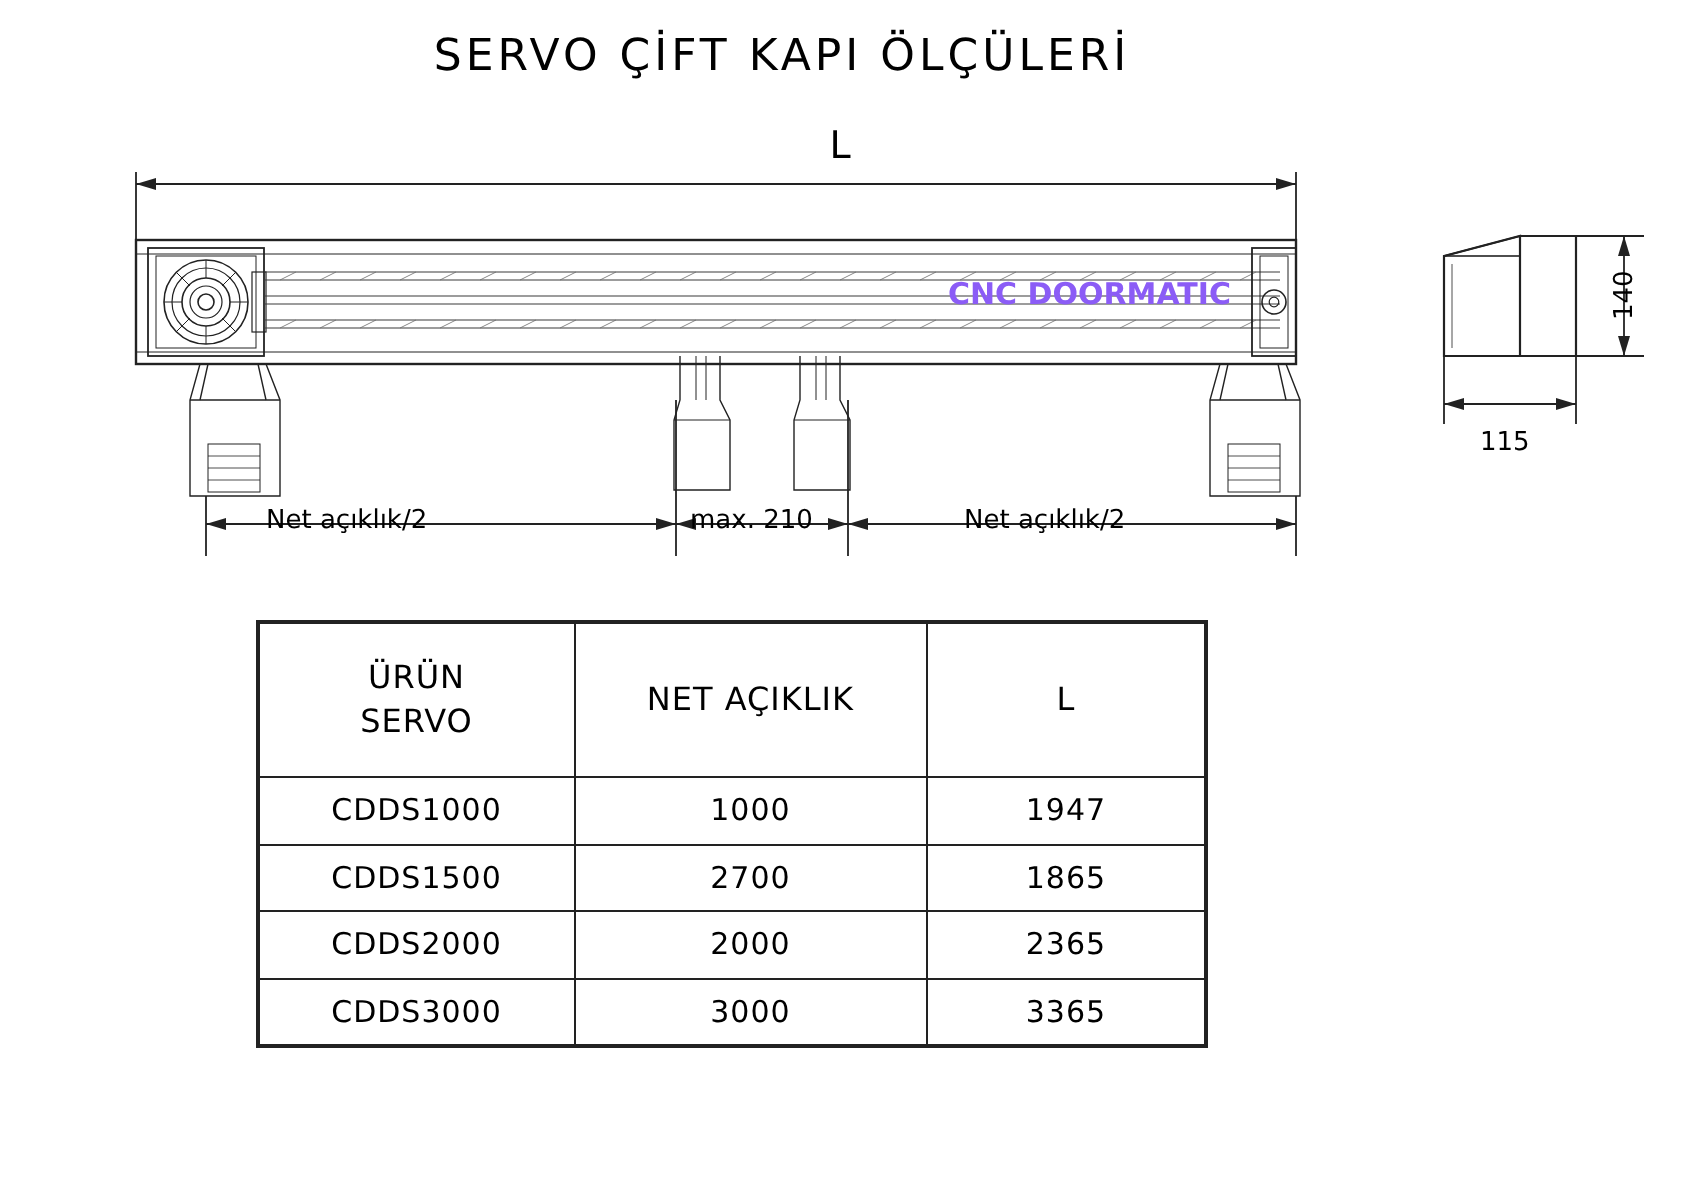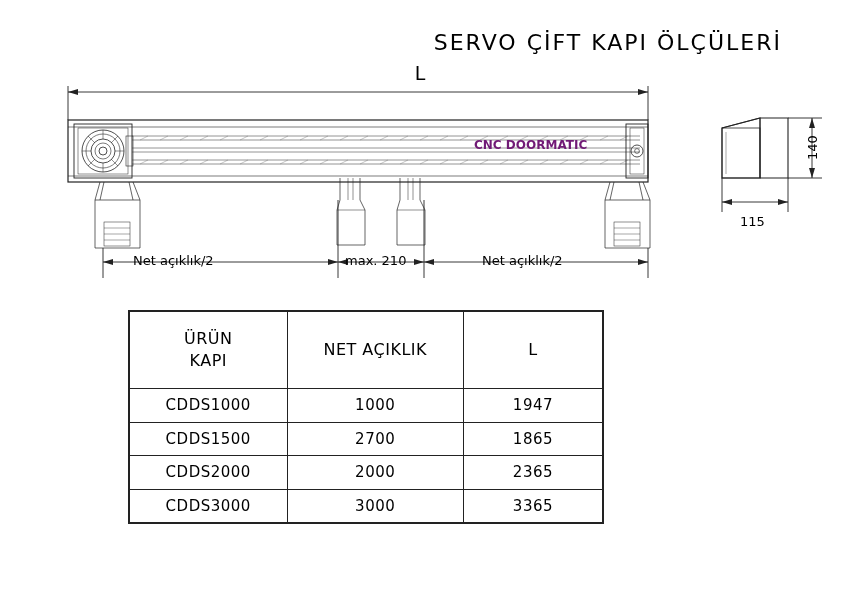--- a/index.html
+++ b/index.html
@@ -17,24 +17,24 @@
   }
   .root {
     position: relative;
     width: 841px;
     height: 595px;
   }
 
   
   .title {
     position: absolute;
-    top: 30px;
+    top: 16px;
     left: 0;
     width: 782px;
-    text-align: right;
+    text-align: center;
     font-size: 22px;
     letter-spacing: 2.0px;
     font-family: "DejaVu Sans", sans-serif;
     color: #000;
   }
   .len-label {
     position: absolute;
     top: 62px;
     left: 0;
     width: 841px;
@@ -97,23 +97,23 @@
     position: absolute;
     font-size: 13px;
     color: #000;
     font-family: "DejaVu Sans", sans-serif;
     transform: rotate(-90deg);
     transform-origin: left top;
     white-space: nowrap;
   }
   .logo-text {
     position: absolute;
-    font-size: 12px;
+    font-size: 15px;
     letter-spacing: 0px;
-    color: #701a75;
+    color: #8b5cf6;
     font-family: "DejaVu Sans", sans-serif;
     font-weight: bold;
     white-space: nowrap;
   }
 </style>
 </head>
 <body>
 
 <div class="root">
 
@@ -323,21 +323,21 @@
     <table class="spec">
       <colgroup>
           <col class="c1">
           <col class="c2">
           <col class="c3">
         </colgroup>
       <thead>
         <tr>
           <th>
             <span>ÜRÜN</span><br>
-            <span>KAPI</span>
+            <span>SERVO</span>
           </th>
           <th>NET AÇIKLIK</th>
           <th>L</th>
         </tr>
       </thead>
       <tbody>
         <tr>
           <td>CDDS1000</td>
           <td>1000</td>
           <td>1947</td>

